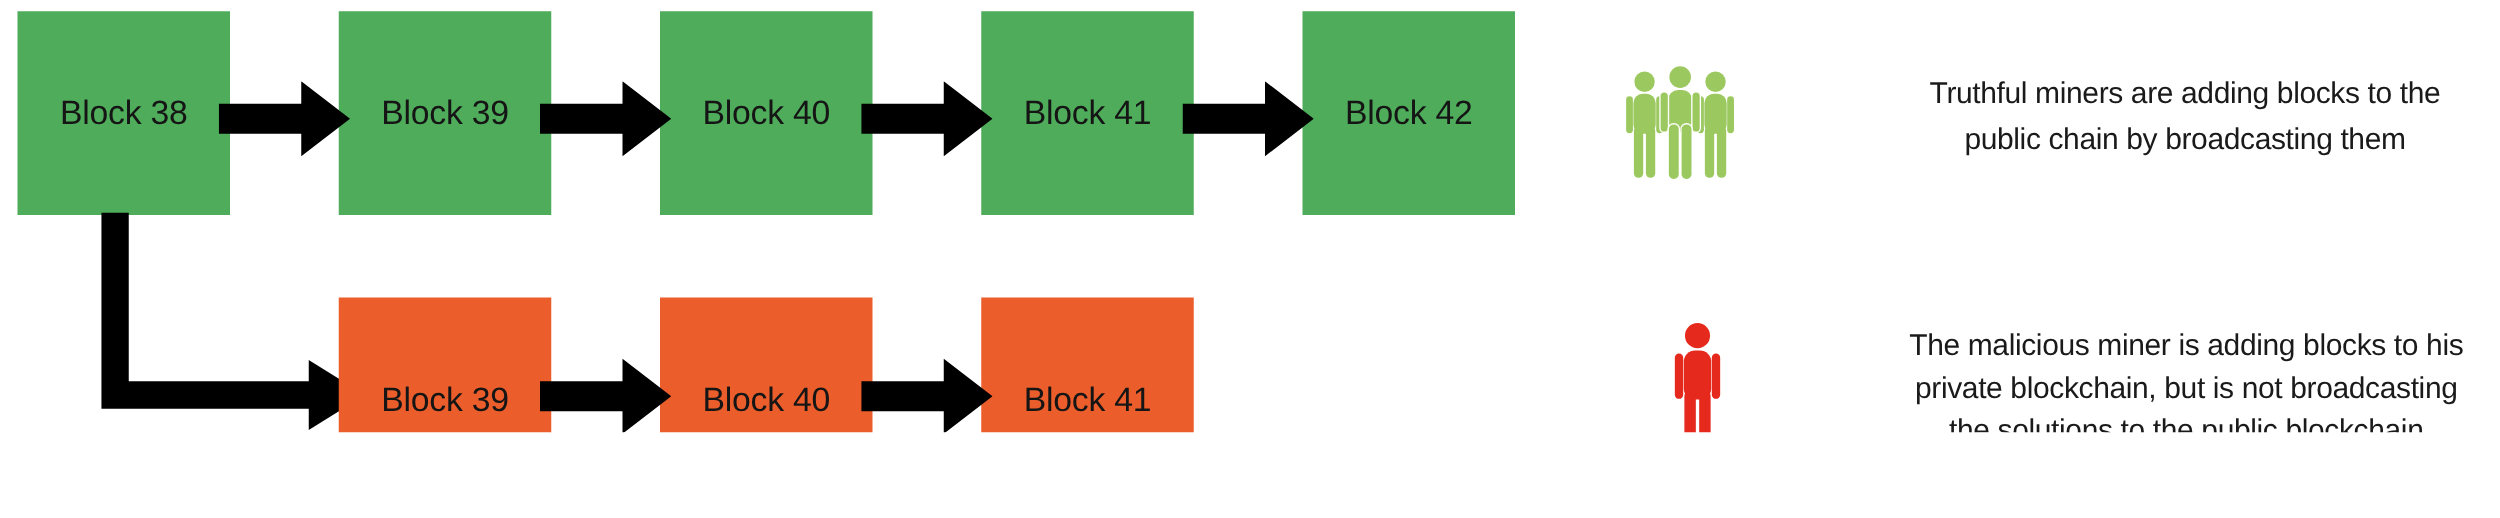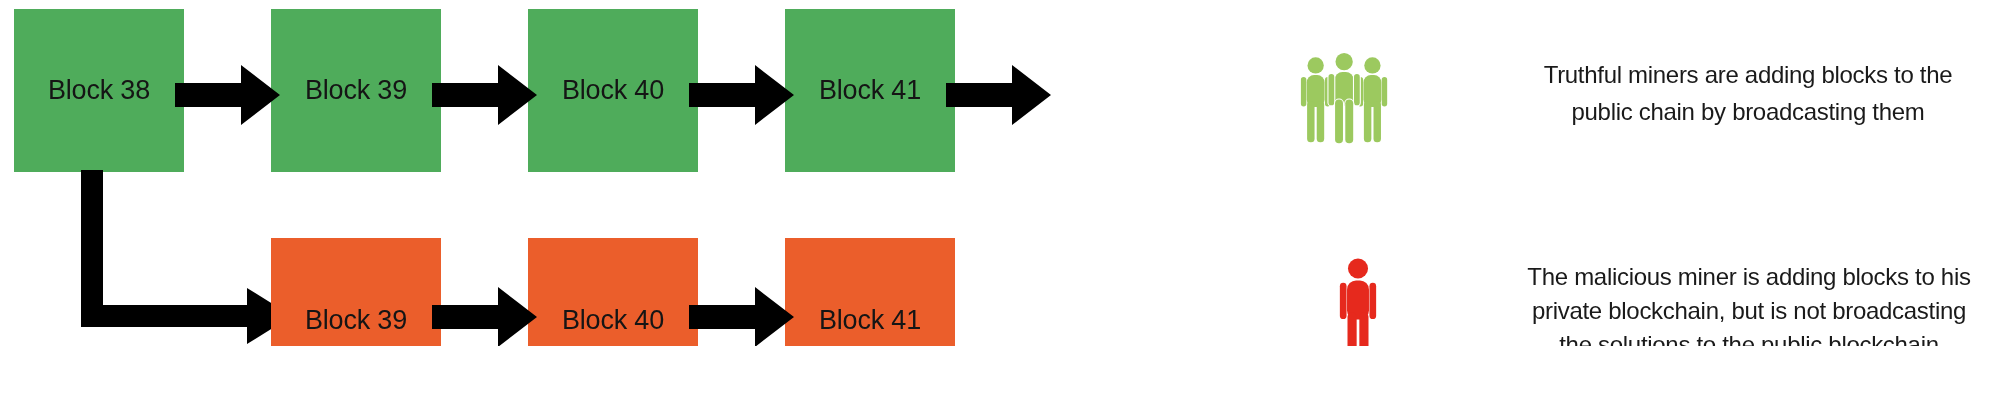--- a/index.html
+++ b/index.html
@@ -67,20 +67,23 @@
   </div>
   <div class="block public" style="left:271px">
     <span class="block-label">Block 39</span>
   </div>
   <div class="block public" style="left:528px">
     <span class="block-label">Block 40</span>
   </div>
   <div class="block public" style="left:785px">
     <span class="block-label">Block 41</span>
   </div>
+  <div class="block public" style="left:1042px">
+    <span class="block-label">Block 42</span>
+  </div>
 
   <svg class="arrow" style="left:175px;top:65px" width="105" height="60" viewBox="0 0 105 60">
     <polygon points="0,18 66,18 66,0 105,30 66,60 66,42 0,42"></polygon>
   </svg>
   <svg class="arrow" style="left:432px;top:65px" width="105" height="60" viewBox="0 0 105 60">
     <polygon points="0,18 66,18 66,0 105,30 66,60 66,42 0,42"></polygon>
   </svg>
   <svg class="arrow" style="left:689px;top:65px" width="105" height="60" viewBox="0 0 105 60">
     <polygon points="0,18 66,18 66,0 105,30 66,60 66,42 0,42"></polygon>
   </svg>

